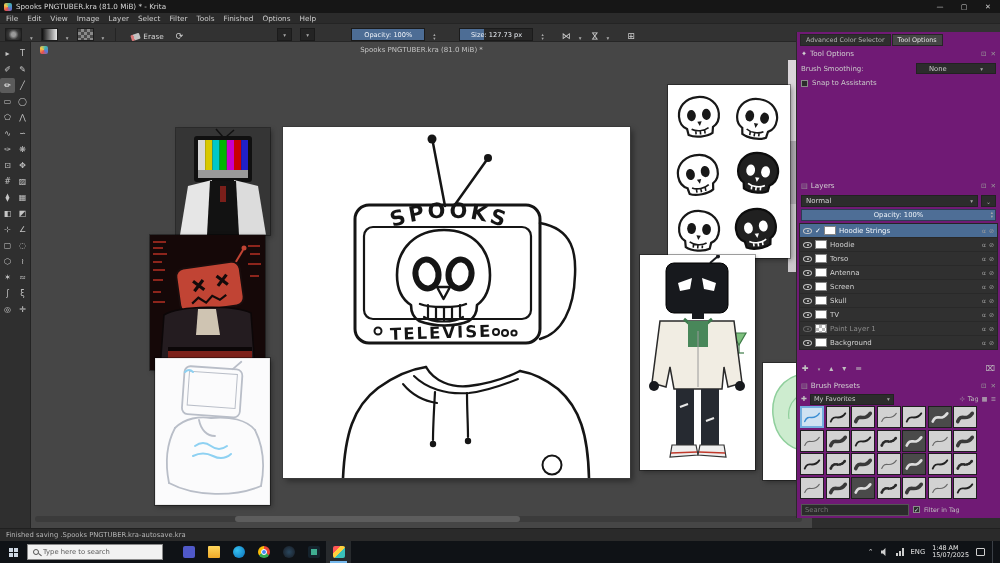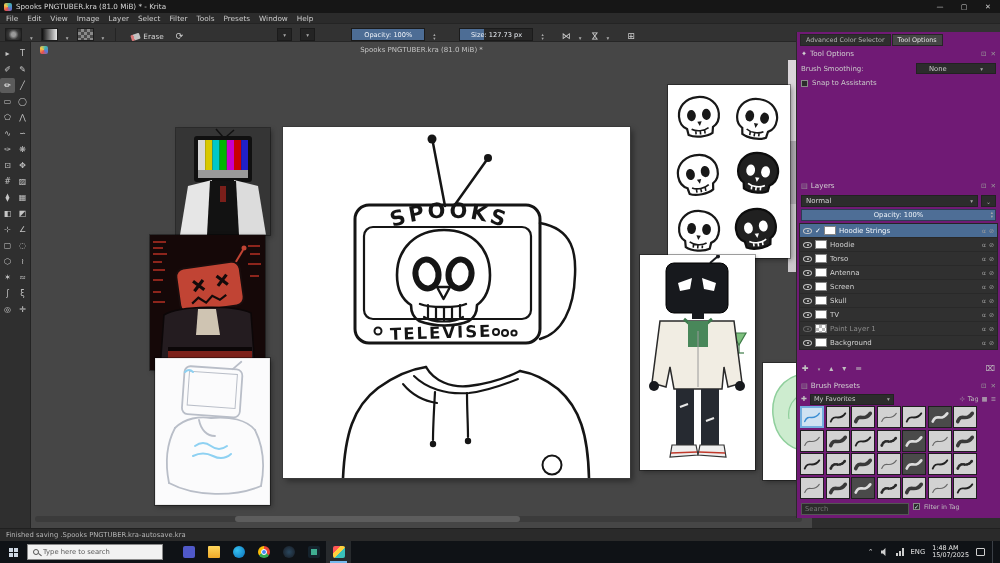--- a/index.html
+++ b/index.html
@@ -98,21 +98,21 @@
   .bcell{width:24px;height:22px;background:#d2d2d2;border:1px solid #1f1f1f}
   .bcell svg{display:block;width:100%;height:100%}
   .bcell path{fill:none;stroke:#222;stroke-width:2;stroke-linecap:round}
   .bcell.p2 path{stroke-width:4;stroke:#3a3a3a}
   .bcell.p3 path{stroke-width:1.2;stroke:#666}
   .bcell.p4 path{stroke-width:3;stroke-dasharray:1 2;stroke:#2a2a2a}
   .bcell.p5{background:#4a4a4a}
   .bcell.p5 path{stroke:#dddddd;stroke-width:3}
   .bcell.blue path{stroke:#3c8fd4;stroke-width:1.6}
   .bcell.sel{outline:2px solid #74aede;outline-offset:-2px;background:#cfe2f2}
-  .search-row{position:absolute;left:4px;right:3px;top:471px;height:13px;display:flex;align-items:flex-start;gap:4px}
+  .search-row{position:absolute;left:4px;right:3px;top:471px;height:13px;display:flex;align-items:center;gap:4px}
   .bsearch{width:108px;height:12px;background:#2b2b2b;border:1px solid #555;color:#cccccc;font-size:6.8px;padding:0 3px;font-family:"DejaVu Sans",sans-serif}
   .filter-label{font-size:6.2px;color:#c0c0c0;white-space:nowrap}
 
   
   .statusbar{position:absolute;left:0;right:0;top:528px;height:13px;background:#2a2a2a;border-top:1px solid #202020;display:flex;align-items:center;padding:0 6px;font-size:6.8px;color:#b5b5b5}
 
   
   .taskbar{position:absolute;left:0;right:0;top:541px;height:22px;background:#0f1216;display:flex;align-items:center}
   .start{width:26px;height:22px;display:flex;align-items:center;justify-content:center}
   .winlogo{display:grid;grid-template-columns:4px 4px;grid-template-rows:4px 4px;gap:1px}
@@ -172,23 +172,23 @@
       <span class="menu-item">Image</span>
 
       <span class="menu-item">Layer</span>
 
       <span class="menu-item">Select</span>
 
       <span class="menu-item">Filter</span>
 
       <span class="menu-item">Tools</span>
 
-      <span class="menu-item">Presets</span>
-
-      <span class="menu-item">Window</span>
+      <span class="menu-item">Finished</span>
+
+      <span class="menu-item">Options</span>
 
       <span class="menu-item">Help</span>
     </div>
 
   <div class="toolbar">
     <span class="tb-prev tip"></span>
     <span class="caret">▾</span>
     <span class="tb-prev grad"></span>
     <span class="caret">▾</span>
     <span class="tb-prev pat"></span>

